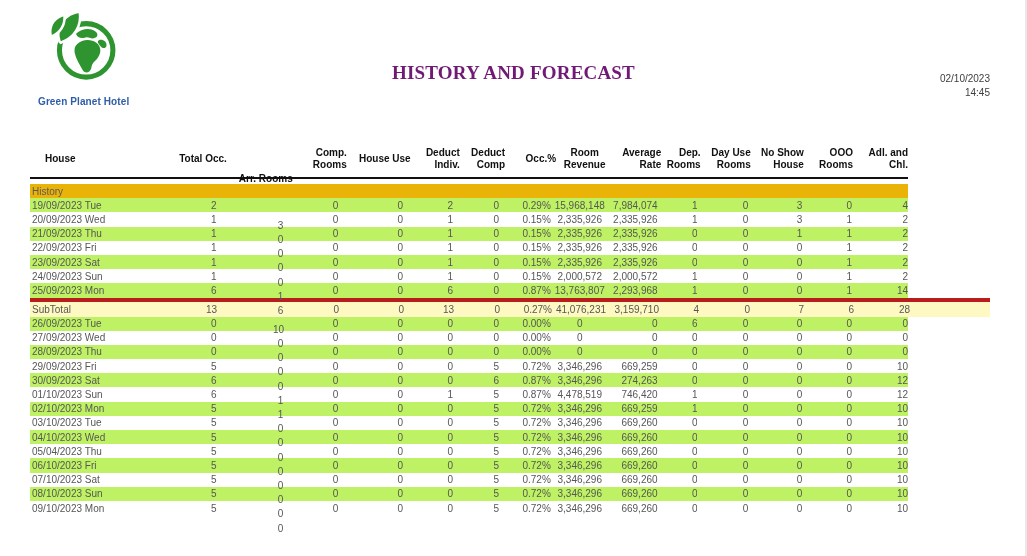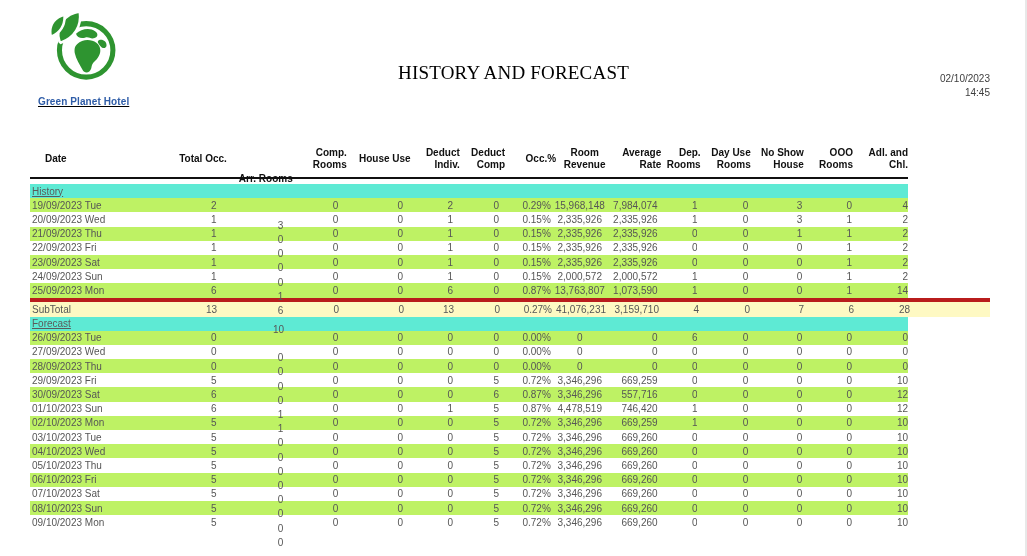--- a/index.html
+++ b/index.html
@@ -8,46 +8,46 @@
     width:1027px;height:556px;
     background:#ffffff;
     font-family:"Liberation Sans", sans-serif;
     overflow:hidden;
   }
   body::after{
     content:"";position:absolute;top:0;bottom:0;right:0;width:2px;
     background:#e8e8e8;
   }
   
-  .brand{position:absolute;left:38px;top:8px;width:90px;text-align:center;text-decoration:underline;}
+  .brand{position:absolute;left:38px;top:8px;width:90px;text-align:center;}
   .brand svg{display:block;margin:0 auto;}
   .brand-label{
     margin-top:2px;font-size:10px;font-weight:bold;color:#2f5da8;
     white-space:nowrap;letter-spacing:.1px;
   }
   .report-title{
     position:absolute;left:0;right:0;top:62px;text-align:center;
-    font-family:"Liberation Serif", serif;font-weight:normal;
-    font-size:19px;color:#000000;letter-spacing:.2px;
+    font-family:"Liberation Serif", serif;font-weight:bold;
+    font-size:19px;color:#701a75;letter-spacing:.2px;
   }
   .datetime{
     position:absolute;right:37px;top:72px;text-align:right;
     font-size:10px;color:#3d3d3d;line-height:14px;
   }
   
   .report{position:absolute;left:30px;top:140px;width:878px;font-size:10px;}
   .thead{
     display:flex;align-items:center;height:37px;
     border-bottom:2px solid #101010;
     font-weight:bold;color:#101010;line-height:12px;
   }
   .tbody{margin-top:5px;color:#565656;}
   .trow{display:flex;align-items:center;height:14.2px;}
   .trow.striped{background:#bef264;}
-  .trow.section-label{background:#5eead4;color:#5b5b5b;text-decoration:underline;}
+  .trow.section-label{background:#eab308;color:#5b5b5b;}
   .trow.subtotal{border-top:4px solid #b91c1c;width:960px;background:#fef9c3;height:15px;}
   .cell{overflow:hidden;}
   .num{text-align:right;}
   .c0{width:133px;text-align:left;padding-left:2px;}
   .thead .c0{padding-left:15px;}
   .c1{width:52px;}  .c2{width:67px;margin-top:40px;}  .c3{width:55px;}  .c4{width:65px;}
   .c5{width:50px;}  .c6{width:46px;}  .c7{width:52px;}  .c8{width:58px;text-align:center;}
   .c9{width:49px;}  .c10{width:40px;} .c11{width:51px;} .c12{width:54px;}
   .c13{width:50px;} .c14{width:56px;}
 </style>
@@ -74,21 +74,21 @@
 
 <div class="report-title">HISTORY AND FORECAST</div>
 
 <div class="datetime">
   <div>02/10/2023</div>
   <div>14:45</div>
 </div>
 
 <div class="report">
   <div class="thead">
-      <div class="cell c0">Date</div>
+      <div class="cell c0">House</div>
       <div class="cell c1 num">Total Occ.</div>
       <div class="cell c2 num">Arr. Rooms</div>
       <div class="cell c3 num">Comp. Rooms</div>
       <div class="cell c4 num">House Use</div>
       <div class="cell c5 num">Deduct Indiv.</div>
       <div class="cell c6 num">Deduct Comp</div>
       <div class="cell c7 num">Occ.%</div>
       <div class="cell c8 num">Room Revenue</div>
       <div class="cell c9 num">Average Rate</div>
       <div class="cell c10 num">Dep. Rooms</div>
@@ -206,21 +206,21 @@
       <div class="trow striped">
         <div class="cell c0">25/09/2023 Mon</div>
         <div class="cell c1 num">6</div>
         <div class="cell c2 num">6</div>
         <div class="cell c3 num">0</div>
         <div class="cell c4 num">0</div>
         <div class="cell c5 num">6</div>
         <div class="cell c6 num">0</div>
         <div class="cell c7 num">0.87%</div>
         <div class="cell c8 num">13,763,807</div>
-        <div class="cell c9 num">1,073,590</div>
+        <div class="cell c9 num">2,293,968</div>
         <div class="cell c10 num">1</div>
         <div class="cell c11 num">0</div>
         <div class="cell c12 num">0</div>
         <div class="cell c13 num">1</div>
         <div class="cell c14 num">14</div>
       </div>
       <div class="trow subtotal">
         <div class="cell c0">SubTotal</div>
         <div class="cell c1 num">13</div>
         <div class="cell c2 num">10</div>
@@ -230,23 +230,20 @@
         <div class="cell c6 num">0</div>
         <div class="cell c7 num">0.27%</div>
         <div class="cell c8 num">41,076,231</div>
         <div class="cell c9 num">3,159,710</div>
         <div class="cell c10 num">4</div>
         <div class="cell c11 num">0</div>
         <div class="cell c12 num">7</div>
         <div class="cell c13 num">6</div>
         <div class="cell c14 num">28</div>
       </div>
-      <div class="trow section-label">
-        <div class="cell c0">Forecast</div>
-      </div>
       <div class="trow striped">
         <div class="cell c0">26/09/2023 Tue</div>
         <div class="cell c1 num">0</div>
         <div class="cell c2 num">0</div>
         <div class="cell c3 num">0</div>
         <div class="cell c4 num">0</div>
         <div class="cell c5 num">0</div>
         <div class="cell c6 num">0</div>
         <div class="cell c7 num">0.00%</div>
         <div class="cell c8 num">0</div>
@@ -311,21 +308,21 @@
       <div class="trow striped">
         <div class="cell c0">30/09/2023 Sat</div>
         <div class="cell c1 num">6</div>
         <div class="cell c2 num">1</div>
         <div class="cell c3 num">0</div>
         <div class="cell c4 num">0</div>
         <div class="cell c5 num">0</div>
         <div class="cell c6 num">6</div>
         <div class="cell c7 num">0.87%</div>
         <div class="cell c8 num">3,346,296</div>
-        <div class="cell c9 num">557,716</div>
+        <div class="cell c9 num">274,263</div>
         <div class="cell c10 num">0</div>
         <div class="cell c11 num">0</div>
         <div class="cell c12 num">0</div>
         <div class="cell c13 num">0</div>
         <div class="cell c14 num">12</div>
       </div>
       <div class="trow">
         <div class="cell c0">01/10/2023 Sun</div>
         <div class="cell c1 num">6</div>
         <div class="cell c2 num">1</div>
@@ -387,21 +384,21 @@
         <div class="cell c7 num">0.72%</div>
         <div class="cell c8 num">3,346,296</div>
         <div class="cell c9 num">669,260</div>
         <div class="cell c10 num">0</div>
         <div class="cell c11 num">0</div>
         <div class="cell c12 num">0</div>
         <div class="cell c13 num">0</div>
         <div class="cell c14 num">10</div>
       </div>
       <div class="trow">
-        <div class="cell c0">05/10/2023 Thu</div>
+        <div class="cell c0">05/04/2023 Thu</div>
         <div class="cell c1 num">5</div>
         <div class="cell c2 num">0</div>
         <div class="cell c3 num">0</div>
         <div class="cell c4 num">0</div>
         <div class="cell c5 num">0</div>
         <div class="cell c6 num">5</div>
         <div class="cell c7 num">0.72%</div>
         <div class="cell c8 num">3,346,296</div>
         <div class="cell c9 num">669,260</div>
         <div class="cell c10 num">0</div>

